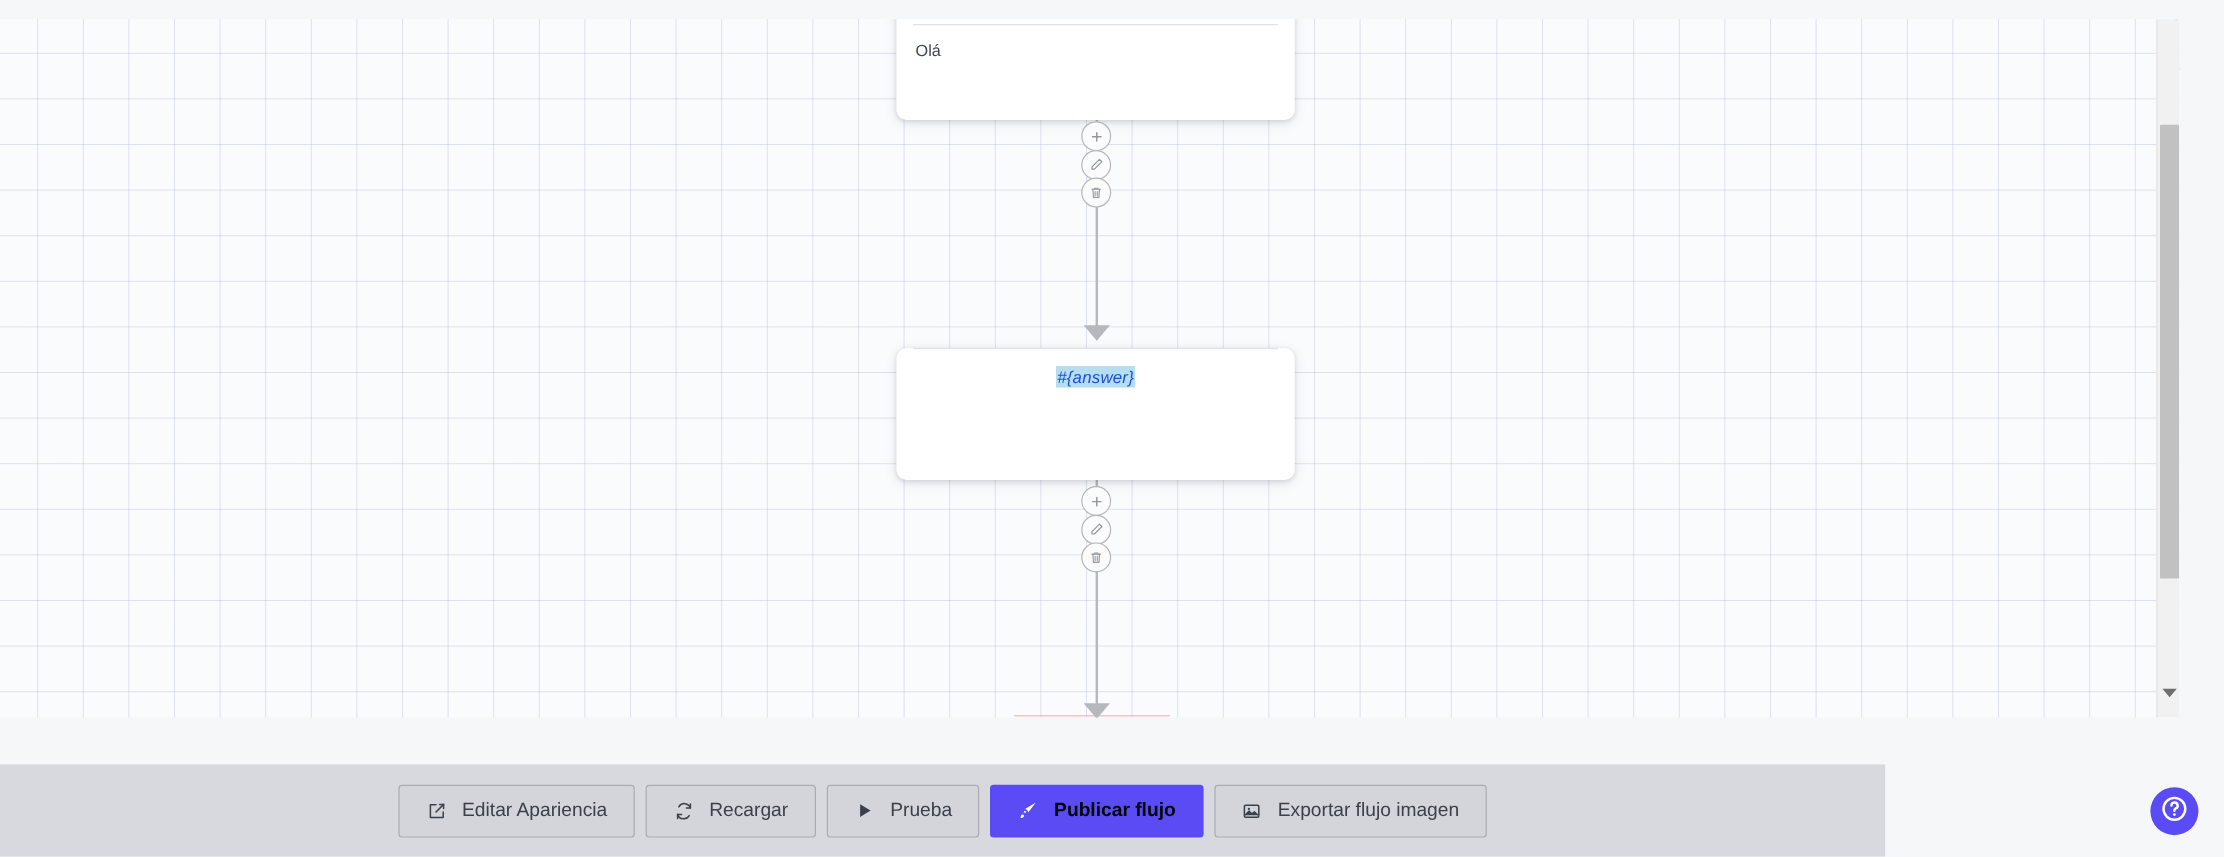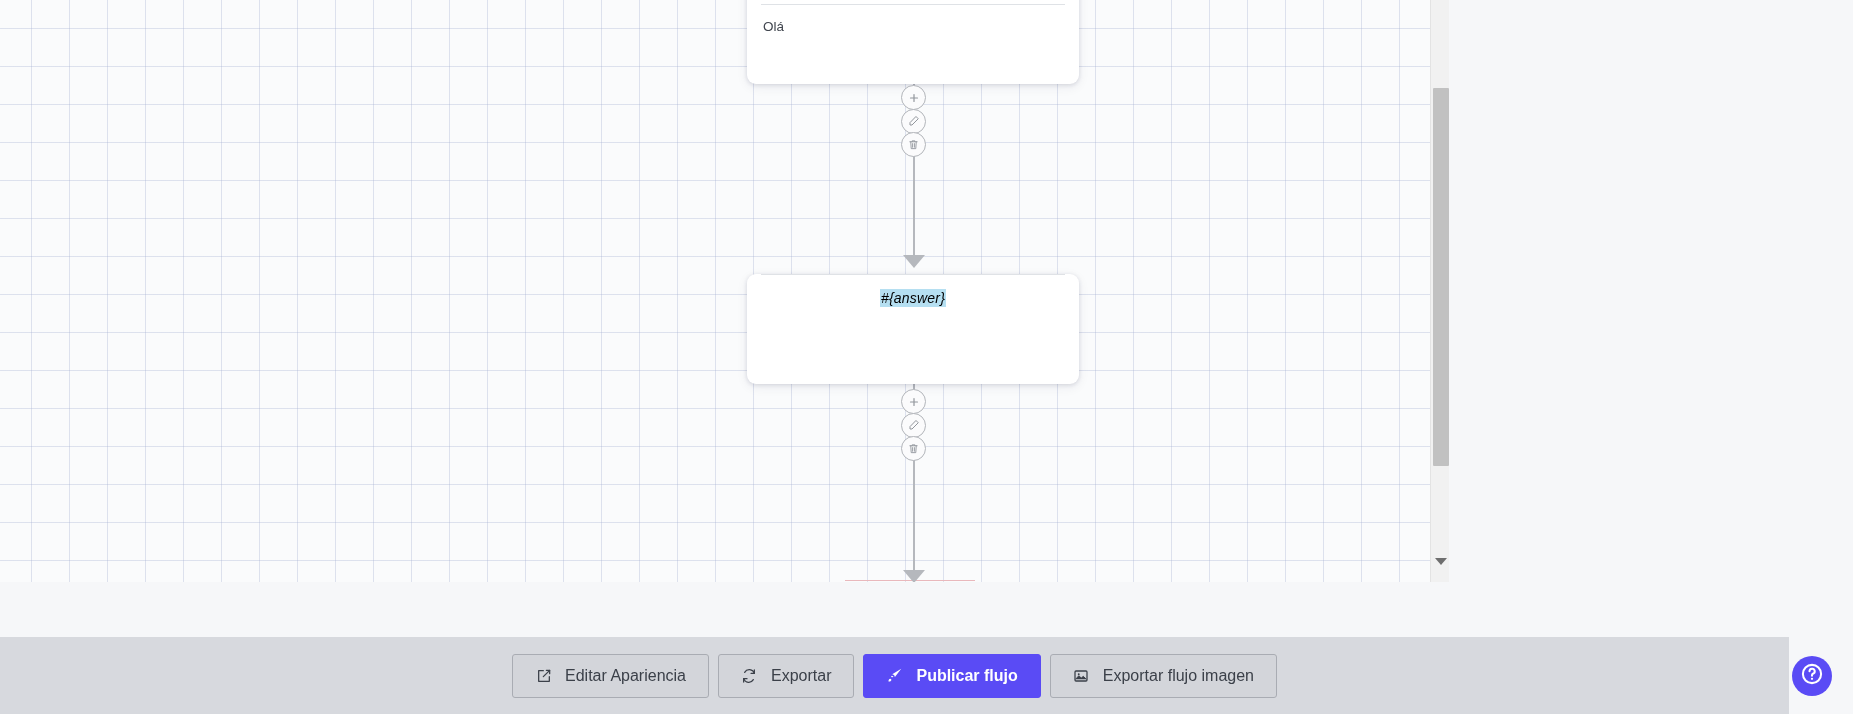--- a/index.html
+++ b/index.html
@@ -16,22 +16,22 @@
     position: relative;
     width: 1853px;
     height: 714px;
     background: #f6f7f9;
   }
 
   
   .canvas {
     position: absolute;
     left: 0;
-    top: 0;
-    width: 1449px;
+    top: 16px;
+    width: 1816px;
     height: 582px;
     background-color: #fafbfc;
     background-image:
       linear-gradient(to right, rgba(173,182,214,0.38) 1px, transparent 1px),
       linear-gradient(to bottom, rgba(173,182,214,0.38) 1px, transparent 1px);
     background-size: 38px 38px;
     background-position: -7px -10px;
     overflow: hidden;
   }
 
@@ -96,21 +96,21 @@
   .node-body {
     padding: 14px 16px 0 16px;
     font-size: 13.5px;
     color: #41464f;
     min-height: 38px;
   }
   .node-body.center { text-align: center; padding-top: 15px; }
 
   .var-token {
     background: #b5dff1;
-    color: #000000;
+    color: #1d4ed8;
     font-style: italic;
     font-size: 14px;
     padding: 1px 1px;
     letter-spacing: .2px;
   }
 
   
   .edge {
     position: absolute;
     width: 2px;
@@ -196,21 +196,21 @@
     border-right: 6px solid transparent;
     border-top: 7px solid #6e6e6e;
     cursor: pointer;
   }
 
   
   .toolbar {
     position: absolute;
     left: 0;
     bottom: 0;
-    width: 1789px;
+    width: 1571px;
     height: 77px;
     background: #d7d9de;
     display: flex;
     align-items: center;
     justify-content: center;
     gap: 9px;
   }
 
   .tb-btn {
     position: relative;
@@ -225,21 +225,21 @@
     align-items: center;
     justify-content: center;
     gap: 13px;
     padding: 0 22px;
     cursor: pointer;
     white-space: nowrap;
   }
   .tb-btn.primary {
     background: #5a4bf5;
     border-color: #5a4bf5;
-    color: #ffffff;
+    color: #000000;
     font-weight: bold;
   }
   .tb-icon { display: flex; align-items: center; justify-content: center; width: 17px; height: 17px; }
 
   .badge-dot {
     position: absolute;
     top: -7px;
     right: -7px;
     width: 15px;
     height: 15px;
@@ -359,24 +359,32 @@
 
     <button class="tb-btn">
       <span class="tb-icon">
         <svg width="16" height="16" viewBox="0 0 24 24" fill="none" stroke="#3b4049" stroke-width="1.9" stroke-linecap="round" stroke-linejoin="round">
           <path d="M20 8A8 8 0 0 0 5.5 6.5"></path>
             <path d="M20 3v5h-5"></path>
           <path d="M4 16a8 8 0 0 0 14.5 1.5"></path>
             <path d="M4 21v-5h5"></path>
         </svg>
       </span>
-      <span>Exportar</span>
+      <span>Recargar</span>
     </button>
 
 
+    <button class="tb-btn">
+      <span class="tb-icon">
+        <svg width="15" height="15" viewBox="0 0 24 24" fill="#3b4049">
+            <path d="M6 3.5l14 8.5-14 8.5z"></path>
+          </svg>
+      </span>
+      <span>Prueba</span>
+    </button>
 
     <button class="tb-btn primary">
       <span class="tb-icon">
         <svg width="17" height="17" viewBox="0 0 24 24" fill="#ffffff">
           <path d="M21.5 2.5L8.8 10.2l2.6 1.1 1.2 2.7z"></path>
           <path d="M10.6 13.4l-1.2 1.2-2.4-.4 1.1-2z"></path>
           <path d="M3.5 20.5c1.8.4 3.4-.2 4-1.8.4-1.2-.4-2.3-1.6-2.2-1.7.1-2.4 2-2.4 4z"></path>
         </svg>
       </span>
       <span>Publicar flujo</span>

